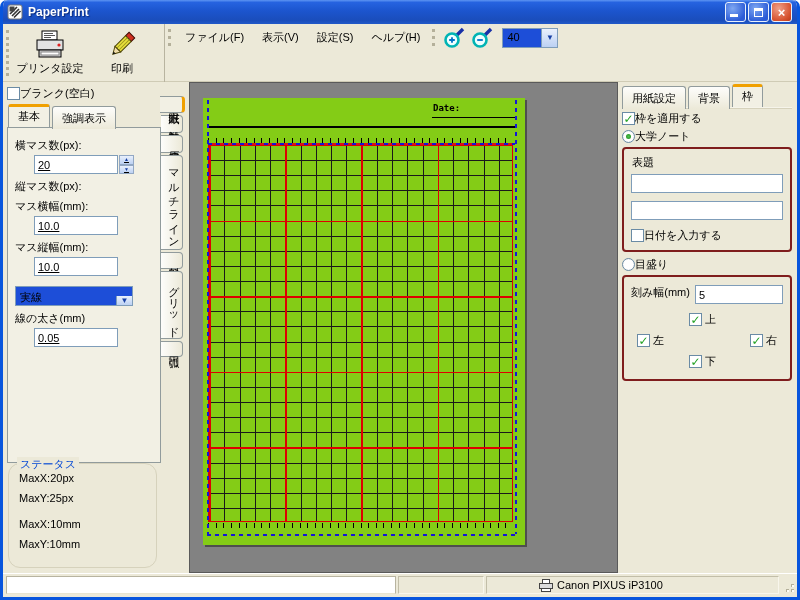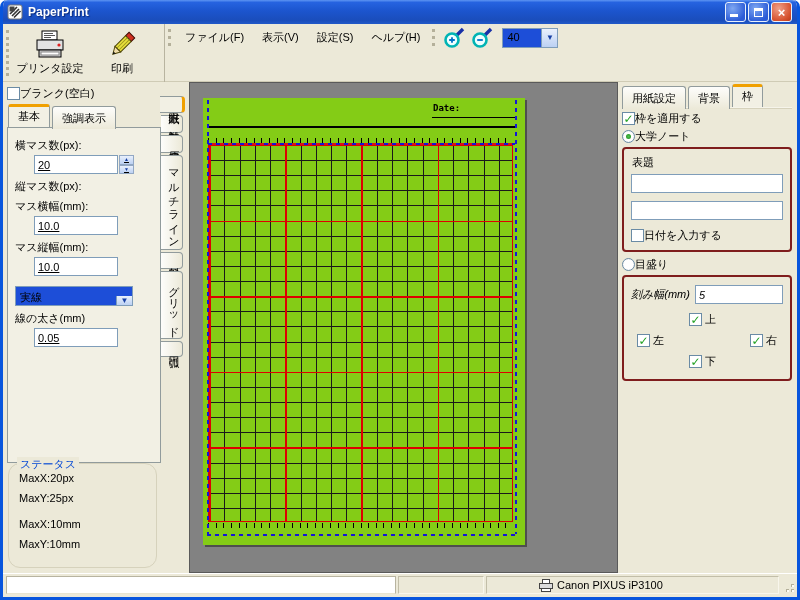--- a/index.html
+++ b/index.html
@@ -99,21 +99,21 @@
 
   
   .right { width:179px; flex:0 0 179px; padding:2px 5px 0 4px; }
   .rtabs { display:flex; position:relative; z-index:2; }
   .rtabs .htab { top:2px; }
   .rtabs .htab.on { top:0; }
   .rsep { height:2px; background:#F6F4EA; border-bottom:1px solid #D6D2BC; margin-bottom:2px; }
   .group { border:2px solid #7f1d1d; border-radius:4px; padding:4px 7px 7px; margin:3px 0 5px; }
   .group .glabel { margin:2px 0 4px 1px; }
   input.wide { width:100%; }
-  .step-row { display:flex; align-items:center; gap:5px; margin:4px 0 8px;font-style:italic; }
+  .step-row { display:flex; gap:5px; margin:4px 0 8px; }
   input.step { width:88px; }
   .diamond { position:relative; height:60px; }
   .d-pos { position:absolute; display:flex; align-items:center; gap:3px; }
   .d-top { left:58px; top:0; } .d-left { left:6px; top:21px; } .d-right { right:6px; top:21px; } .d-bottom { left:58px; top:42px; }
 
   
   .statusbar { height:24px; flex:0 0 24px; background:#ECE9D8; border-top:1px solid #fff;
                display:flex; align-items:center; gap:2px; padding:2px 1px 3px 3px; }
   .sb-white { width:390px; height:18px; background:#fff; border:1px solid #B8B4A0; border-bottom-color:#E8E4D0; }
   .sb-sec { height:18px; border:1px solid; border-color:#C2BEA8 #F8F6EC #F8F6EC #C2BEA8; }

